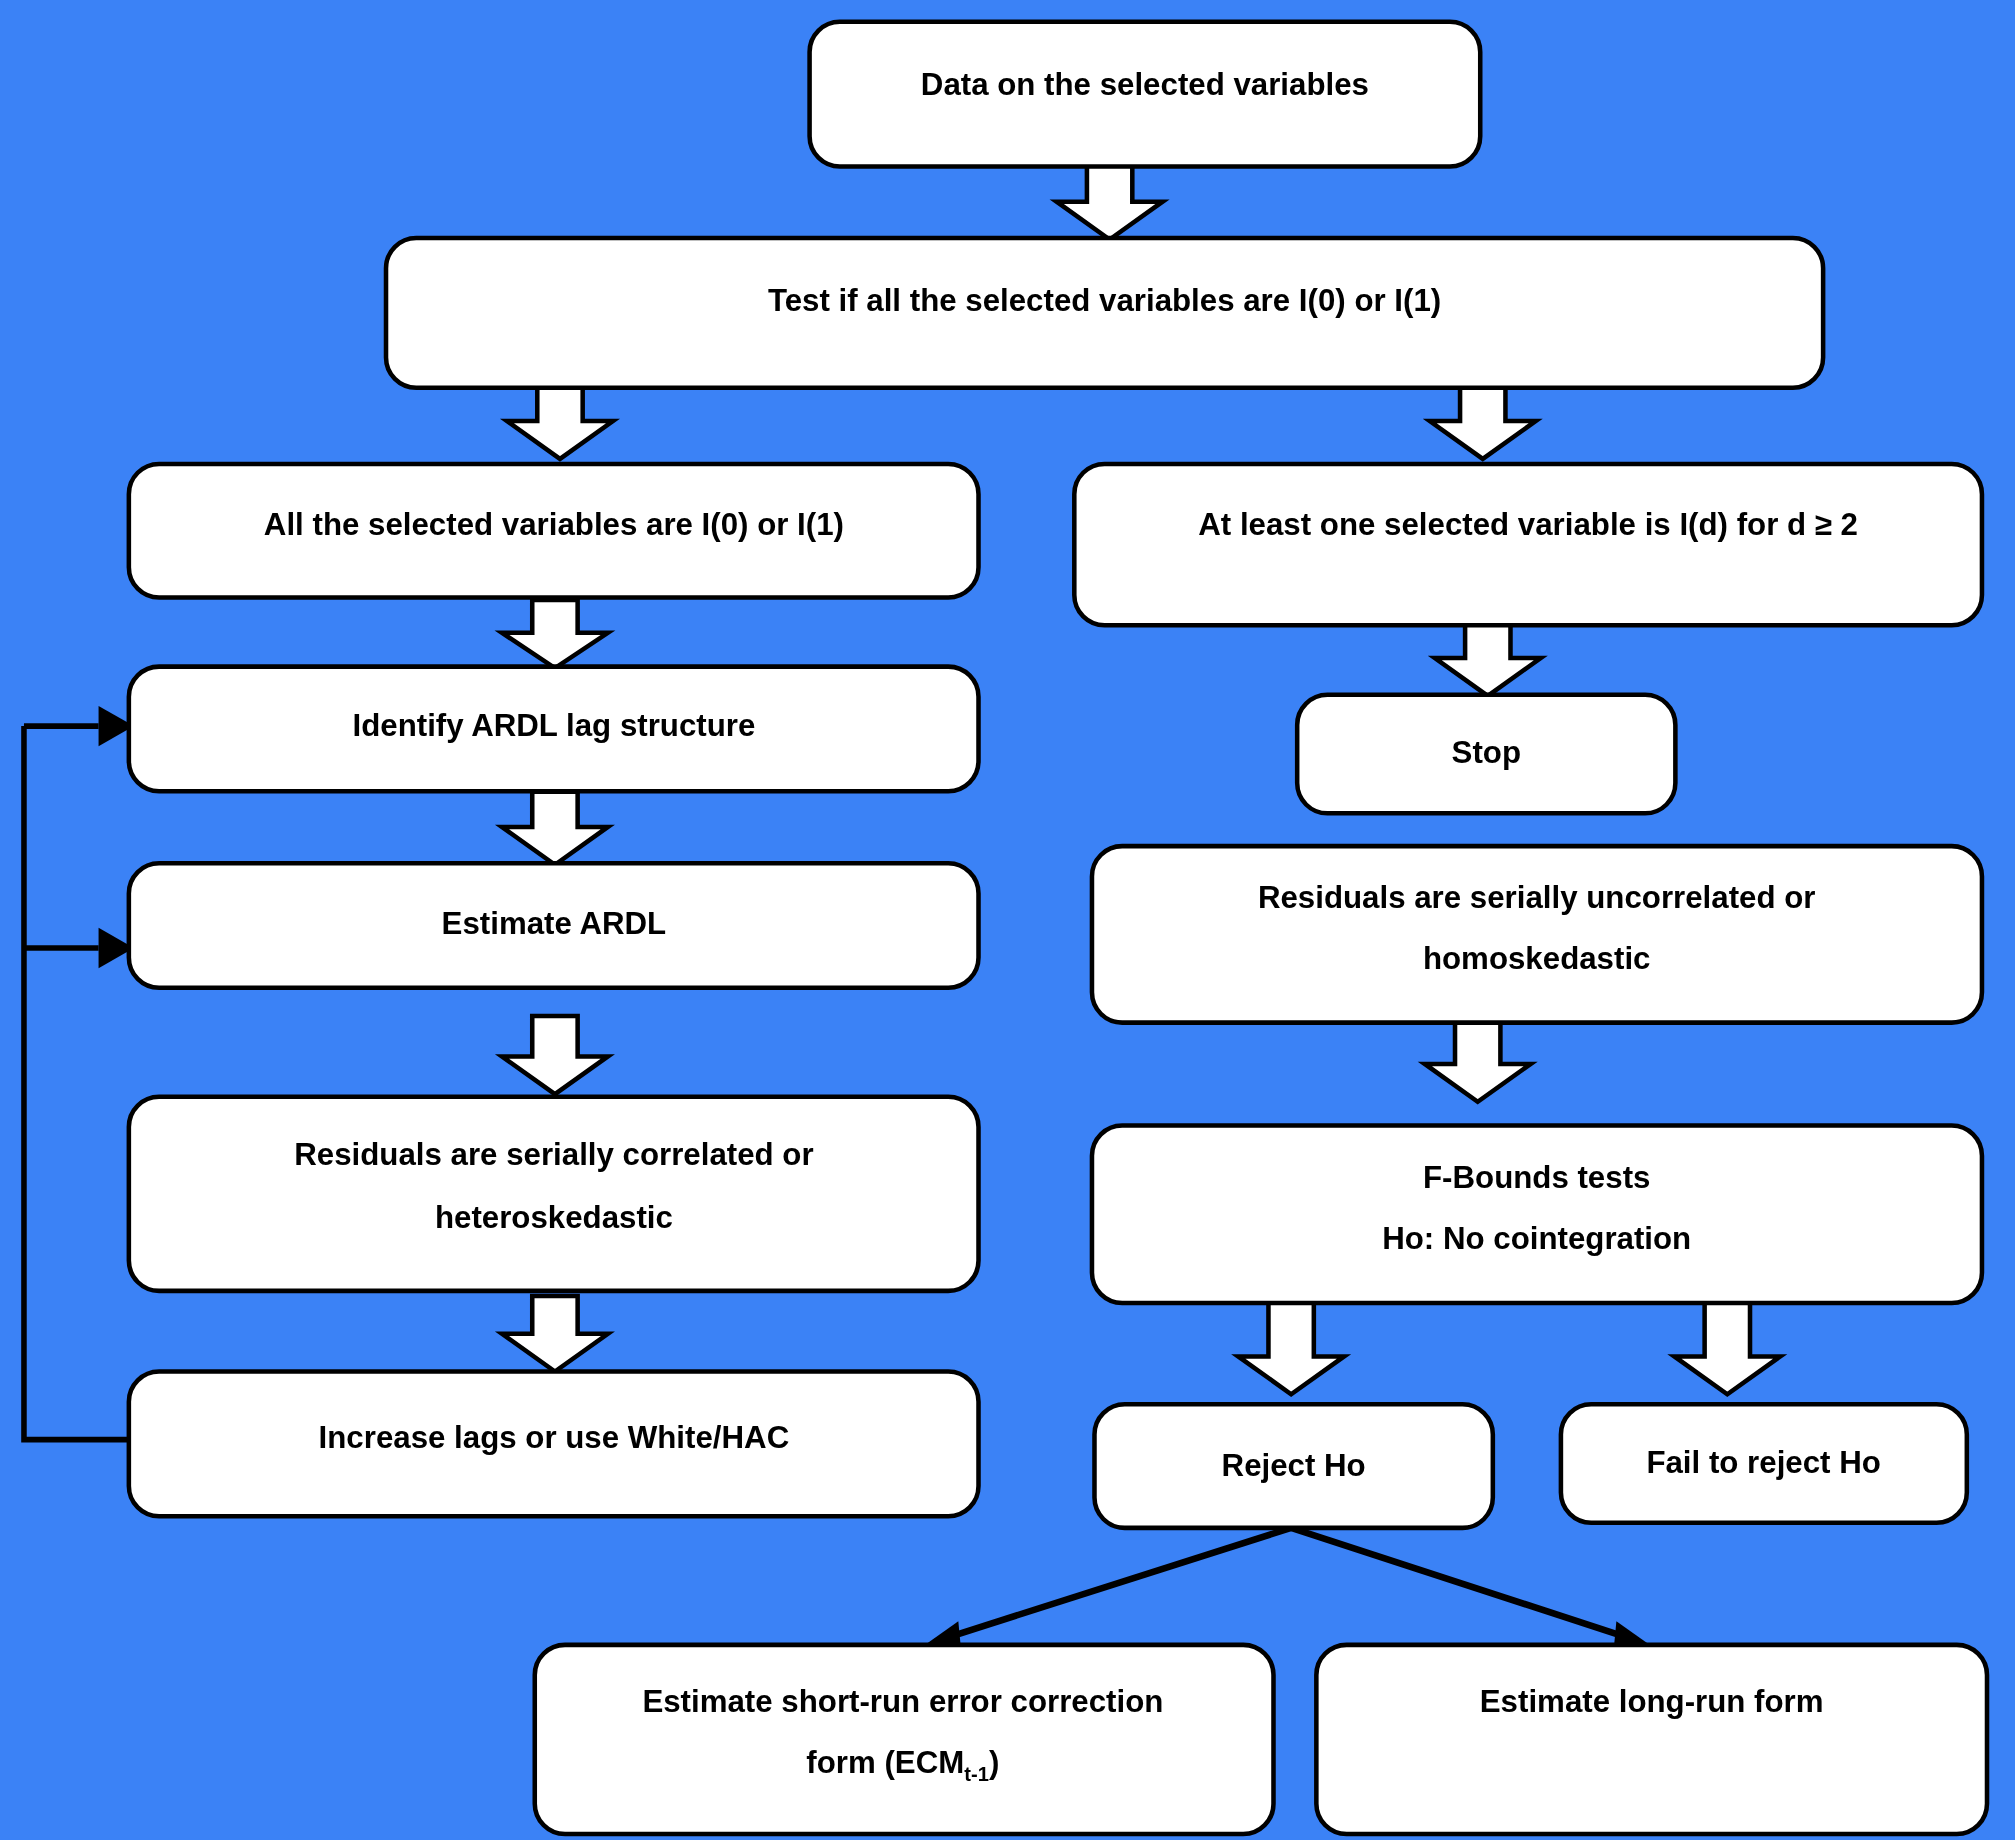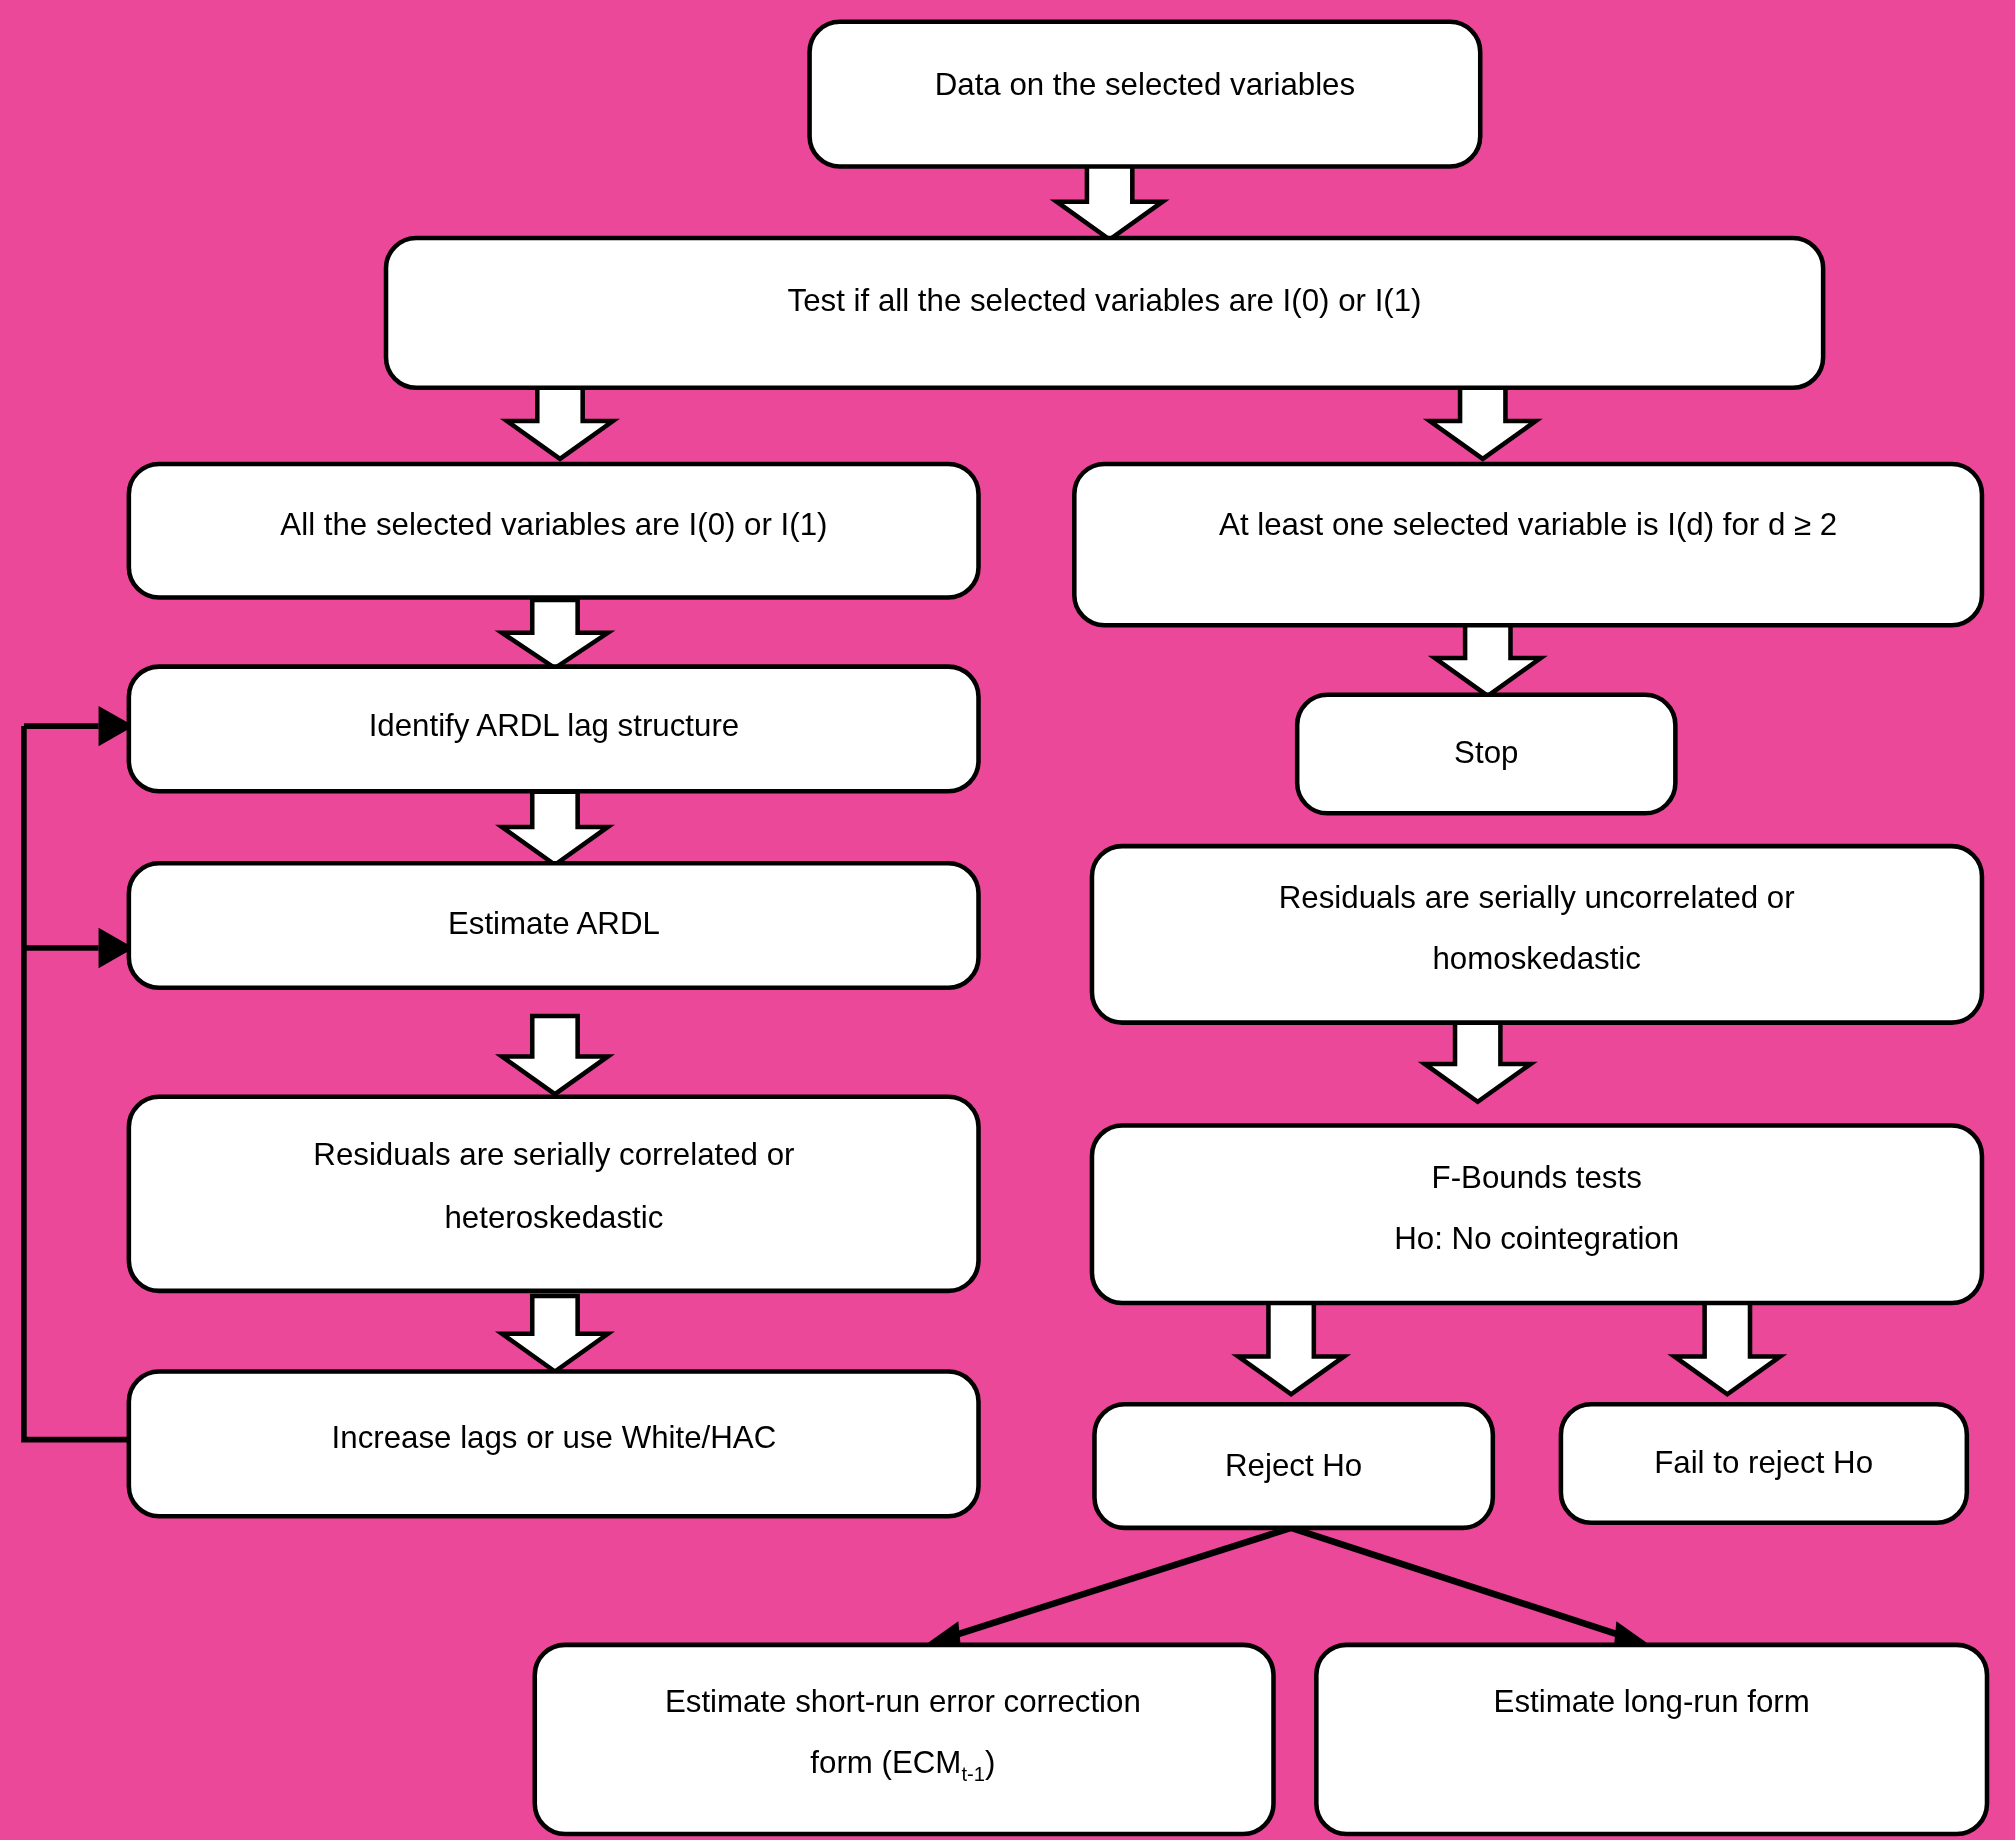--- a/index.html
+++ b/index.html
@@ -4,22 +4,23 @@
 <style>
   html, body {
     margin: 0;
     padding: 0;
     background: #ffffff;
   }
   #chart-root {
     width: 2015px;
     height: 1840px;
     position: relative;
-    background: #ec4899;
+    background: #3b82f6;
     font-family: "Liberation Sans", sans-serif;
+    font-weight: bold;
   }
   svg.flow {
     display: block;
     width: 2015px;
     height: 1840px;
   }
   .node-box {
     fill: #ffffff;
     stroke: #000000;
     stroke-width: 9;

